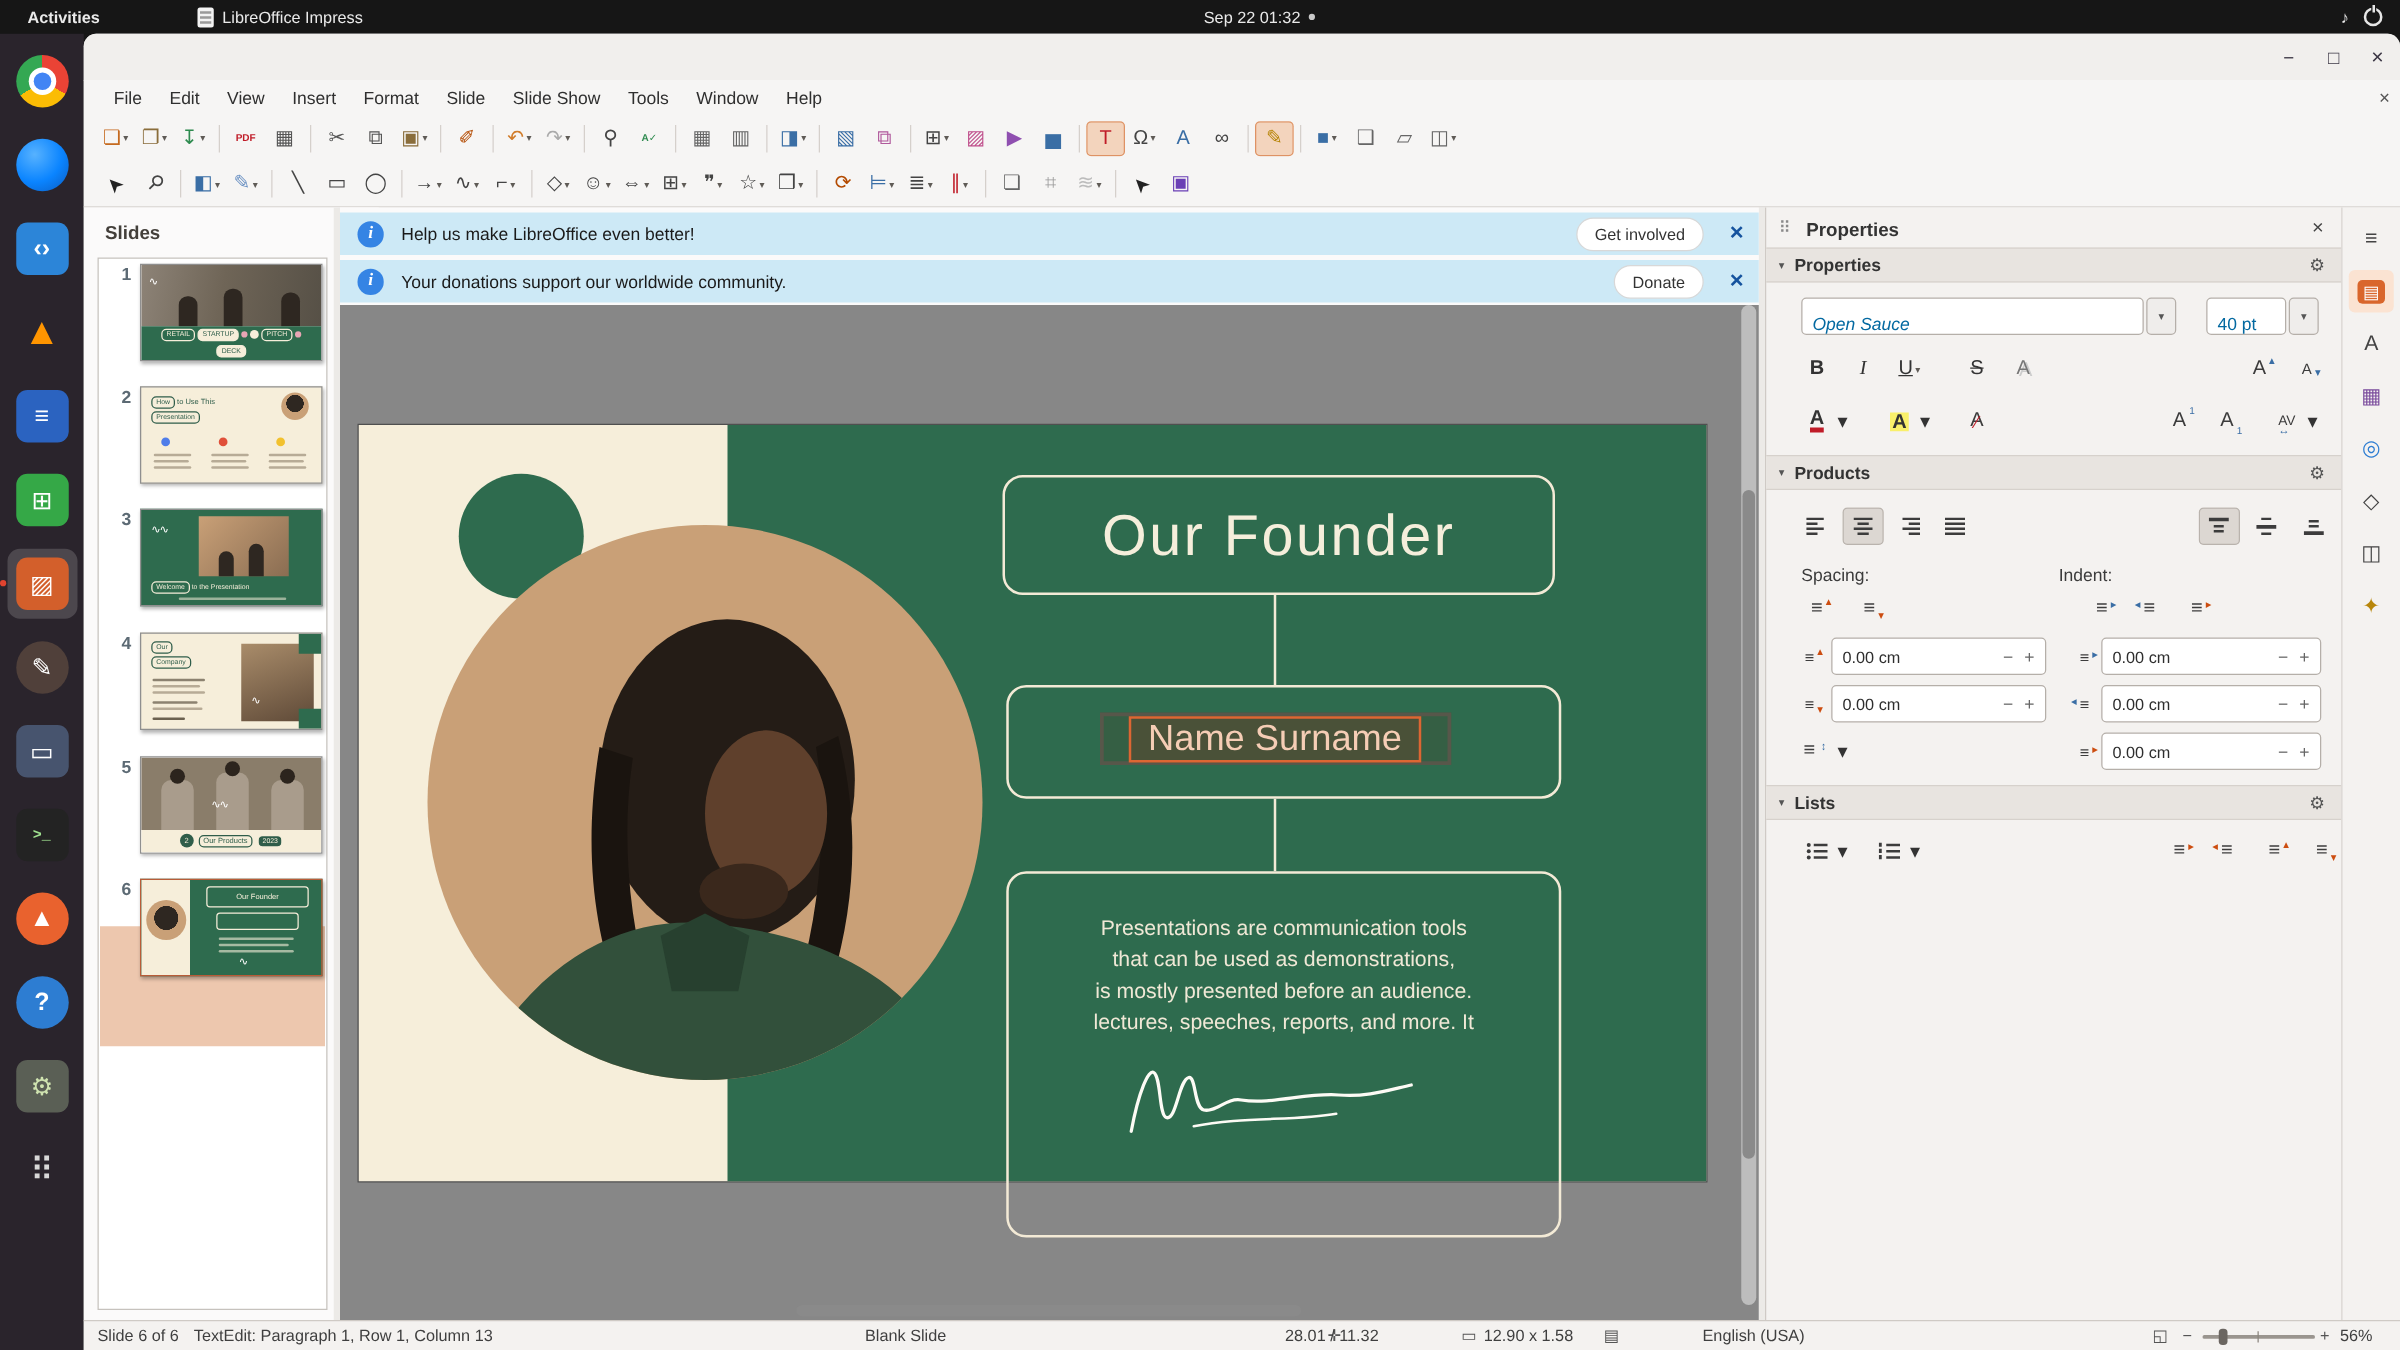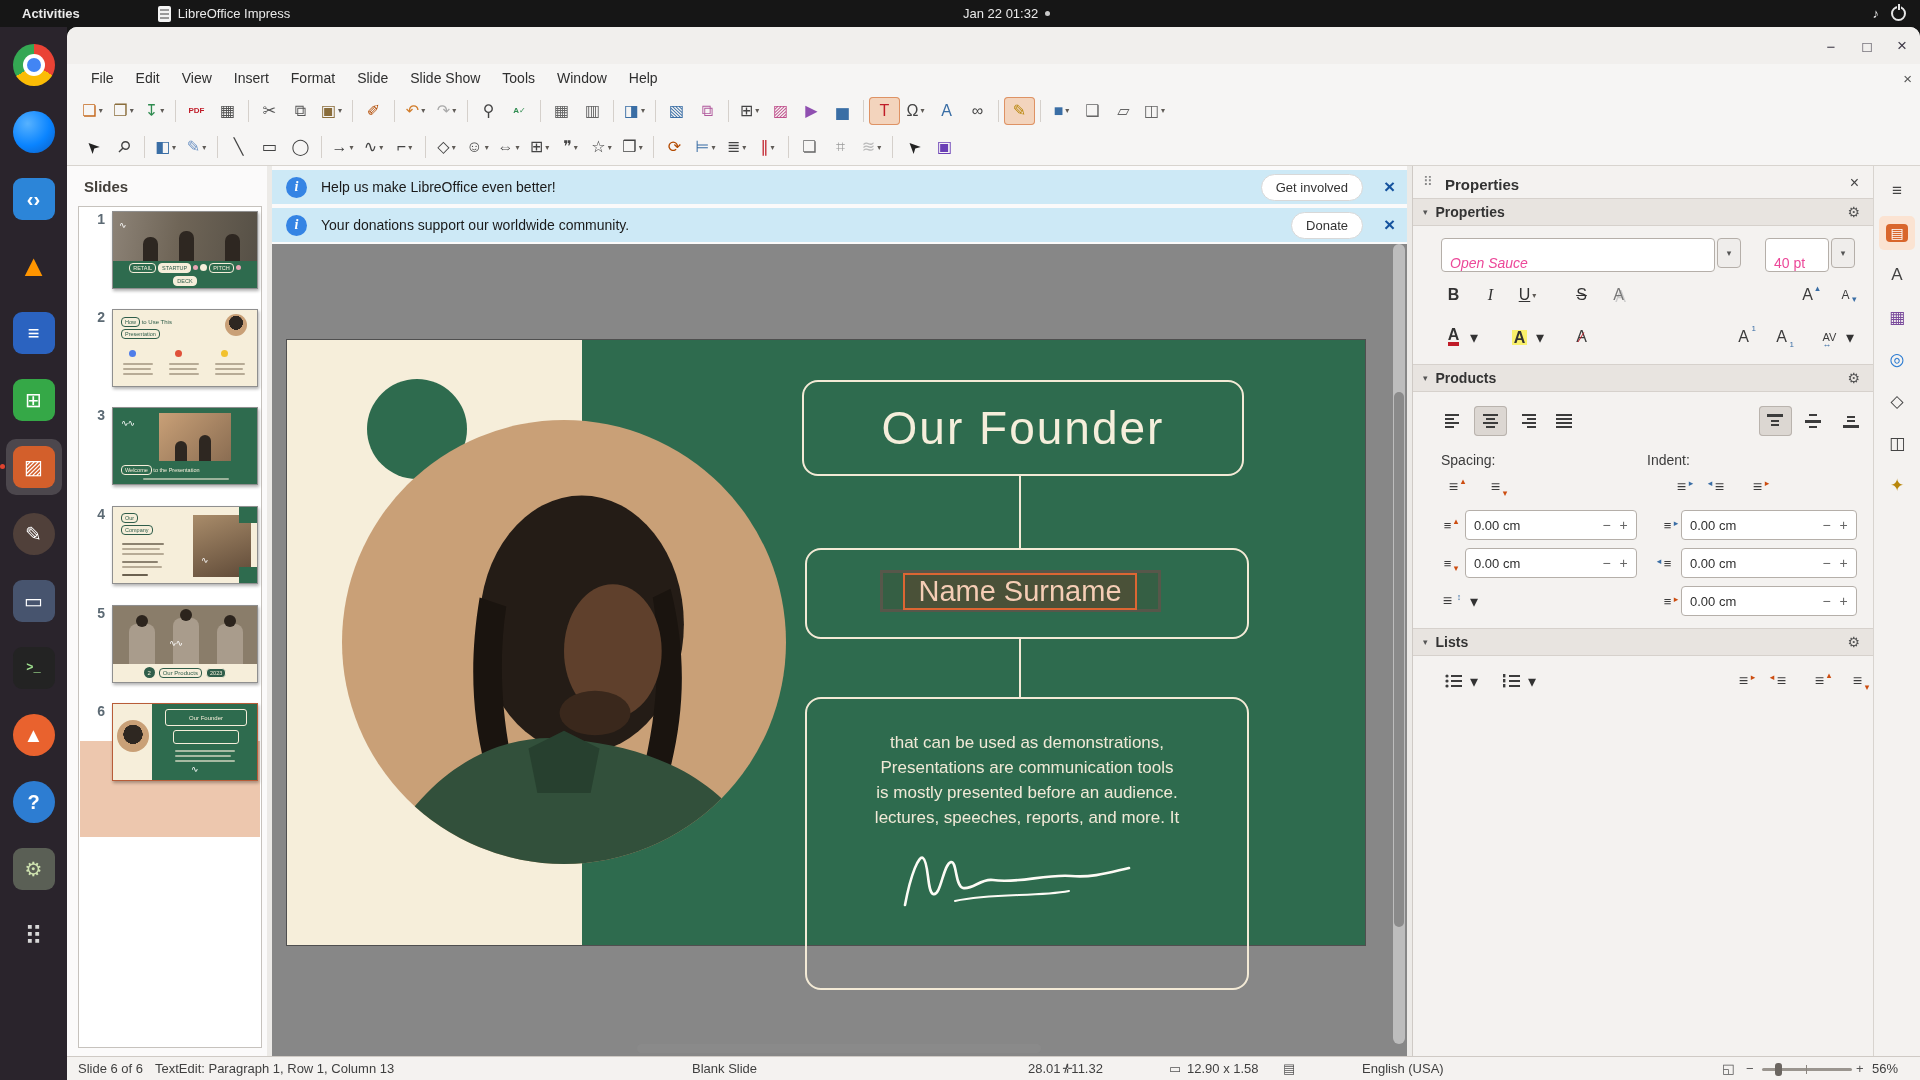--- a/index.html
+++ b/index.html
@@ -167,21 +167,21 @@
   #props{position:absolute;left:1412px;top:166px;width:461px;height:890px;background:#f4f2f0;border-left:1px solid #cfcac5;box-sizing:border-box;}
   #props .p-hdr{position:absolute;left:12px;top:10px;font-size:15px;font-weight:bold;color:#333;}
   #props .grip{position:absolute;left:-1px;top:8px;color:#8a8a8a;font-size:13px;letter-spacing:-2px;}
   #props .p-close{position:absolute;right:14px;top:8px;color:#444;font-size:16px;}
   .sect{position:absolute;left:0;width:461px;height:28px;background:#e8e4e0;border-top:1px solid #d6d1cc;
     border-bottom:1px solid #d6d1cc;display:flex;align-items:center;box-sizing:border-box;}
   .sect .chev{margin-left:10px;font-size:9px;color:#555;}
   .sect .s-title{margin-left:8px;font-weight:bold;font-size:14px;color:#333;}
   .sect .s-gear{position:absolute;right:14px;color:#555;font-size:14px;}
   .combo{position:absolute;height:30px;background:#fff;border:1px solid #b5afa9;border-radius:4px;display:flex;
-    align-items:flex-start;padding:16px 8px;box-sizing:border-box;font-size:14px;color:#ec4899;}
+    align-items:flex-end;padding:0 8px;box-sizing:border-box;font-size:14px;color:#0369a1;}
   .combo.italic{font-style:italic;}
   .ddbtn{position:absolute;width:24px;height:30px;border:1px solid #b5afa9;border-radius:4px;background:#efedeb;
     display:flex;align-items:center;justify-content:center;font-size:9px;color:#555;box-sizing:border-box;}
   .pbtn{position:absolute;width:33px;height:30px;display:flex;align-items:center;justify-content:center;border-radius:4px;
     font-size:16px;color:#333;}
   .pbtn.active{background:#dcd7d2;box-shadow:inset 0 0 0 1px #b9b3ad;}
   .pbtn .u{text-decoration:underline;}
   .pbtn .strike{text-decoration:line-through;}
   .pbtn .shadowA{color:#777;text-shadow:2px 2px 0 #ccc;}
   .ic2{position:relative;display:inline-block;font-size:16px;color:#3c3c3c;}
@@ -217,21 +217,21 @@
 
 <div id="screen">
 
   <div id="topbar">
     <span class="activities">Activities</span>
     <span class="appbox">
       <span class="minidoc"></span>
       <span>LibreOffice Impress</span>
     </span>
     <span class="clock">
-      <span>Jan 22 01:32</span>
+      <span>Sep 22 01:32</span>
       <span class="bell"></span>
     </span>
     <span class="sysicons">
       <span>♪</span>
       <span class="power-ic"></span>
     </span>
   </div>
 
   <div id="dock">
 
@@ -697,22 +697,22 @@
     <div class="vline" style="left:732px;top:136px;height:72px"></div>
 
     <div class="obox" style="left:518px;top:208px;width:444px;height:91px"></div>
     <div class="edit-frame"></div>
     <div class="sel-text">Name Surname</div>
 
     <div class="vline" style="left:732px;top:299px;height:58px"></div>
 
     <div class="obox" style="left:518px;top:357px;width:444px;height:293px"></div>
     <div class="body-lines">
+      <div>Presentations are communication tools</div>
       <div>that can be used as demonstrations,</div>
-      <div>Presentations are communication tools</div>
       <div>is mostly presented before an audience.</div>
       <div>lectures, speeches, reports, and more. It</div>
     </div>
 
     <svg id="sig" width="240" height="70" viewBox="0 0 240 70">
       <path d="M8,60 C14,28 22,10 26,13 C32,17 30,47 36,49 C44,52 46,19 54,17 C60,16 58,41 66,43 C76,45 84,33 96,35 C120,39 148,29 174,31 C196,33 214,27 232,23" fill="none" stroke="#fdfbf5" stroke-width="2.6" stroke-linecap="round"></path>
       <path d="M58,56 C96,48 140,52 172,46" fill="none" stroke="#fdfbf5" stroke-width="2" stroke-linecap="round"></path>
     </svg>
   </div>
 

